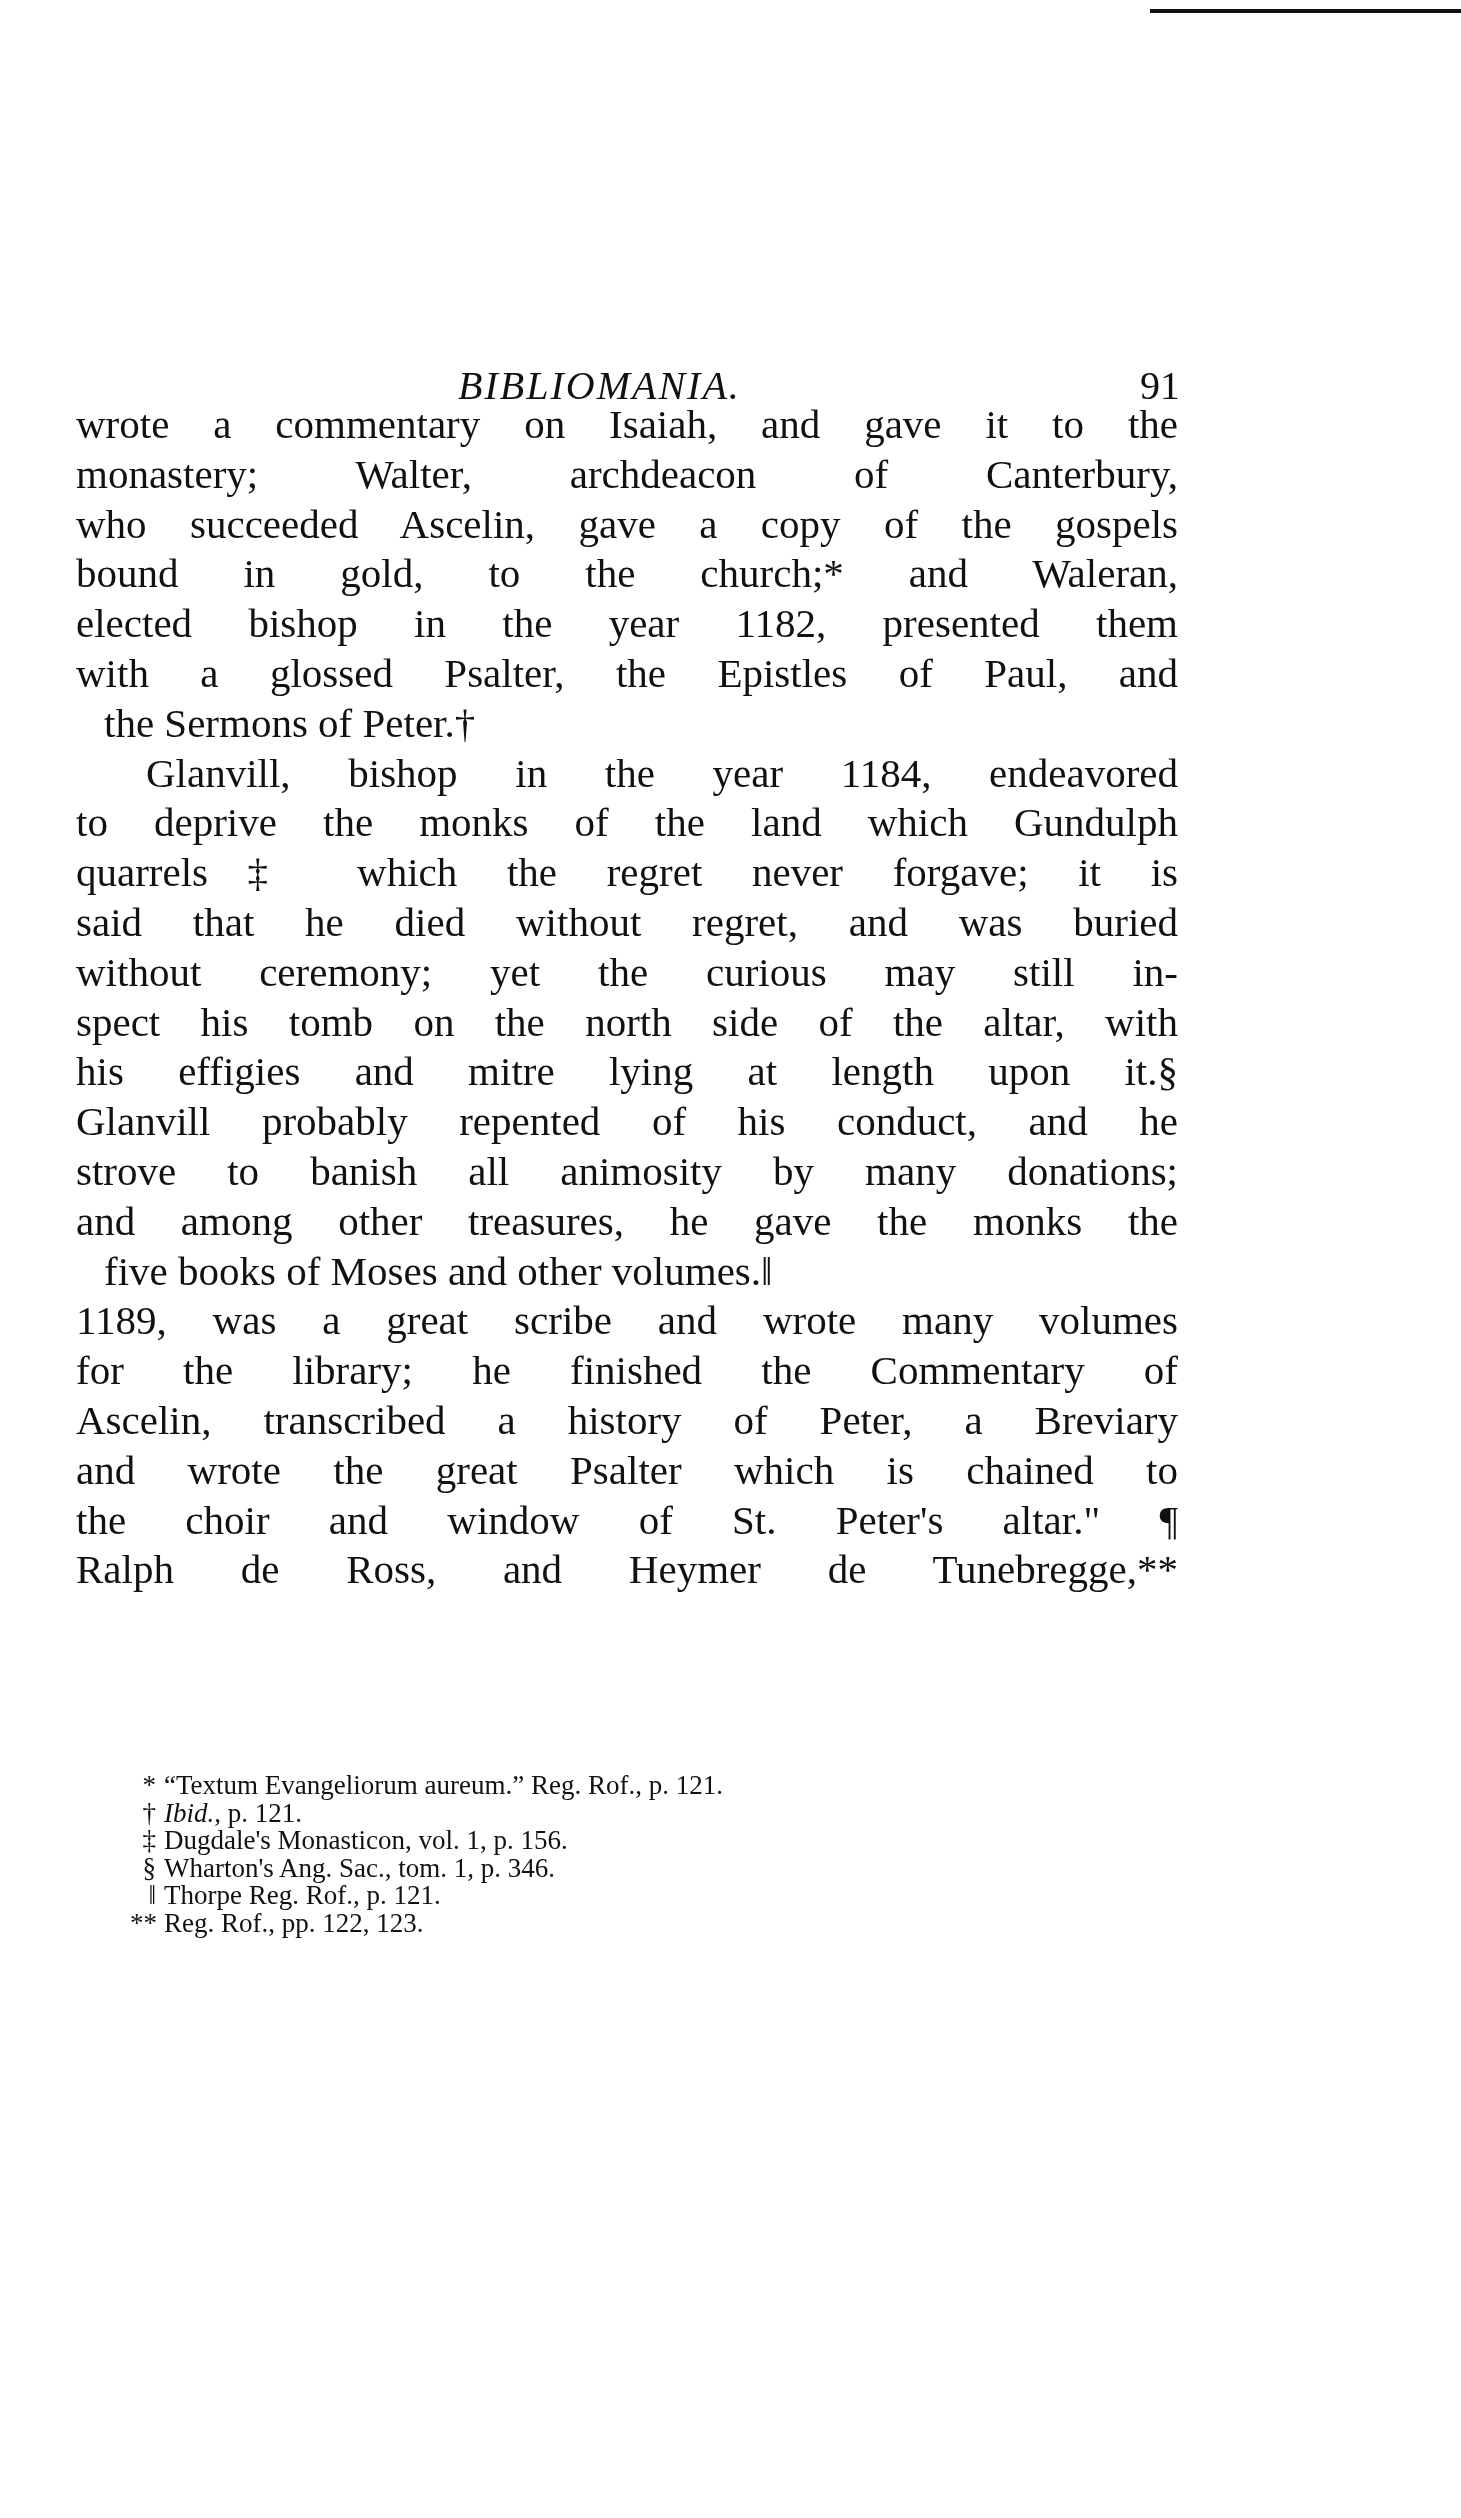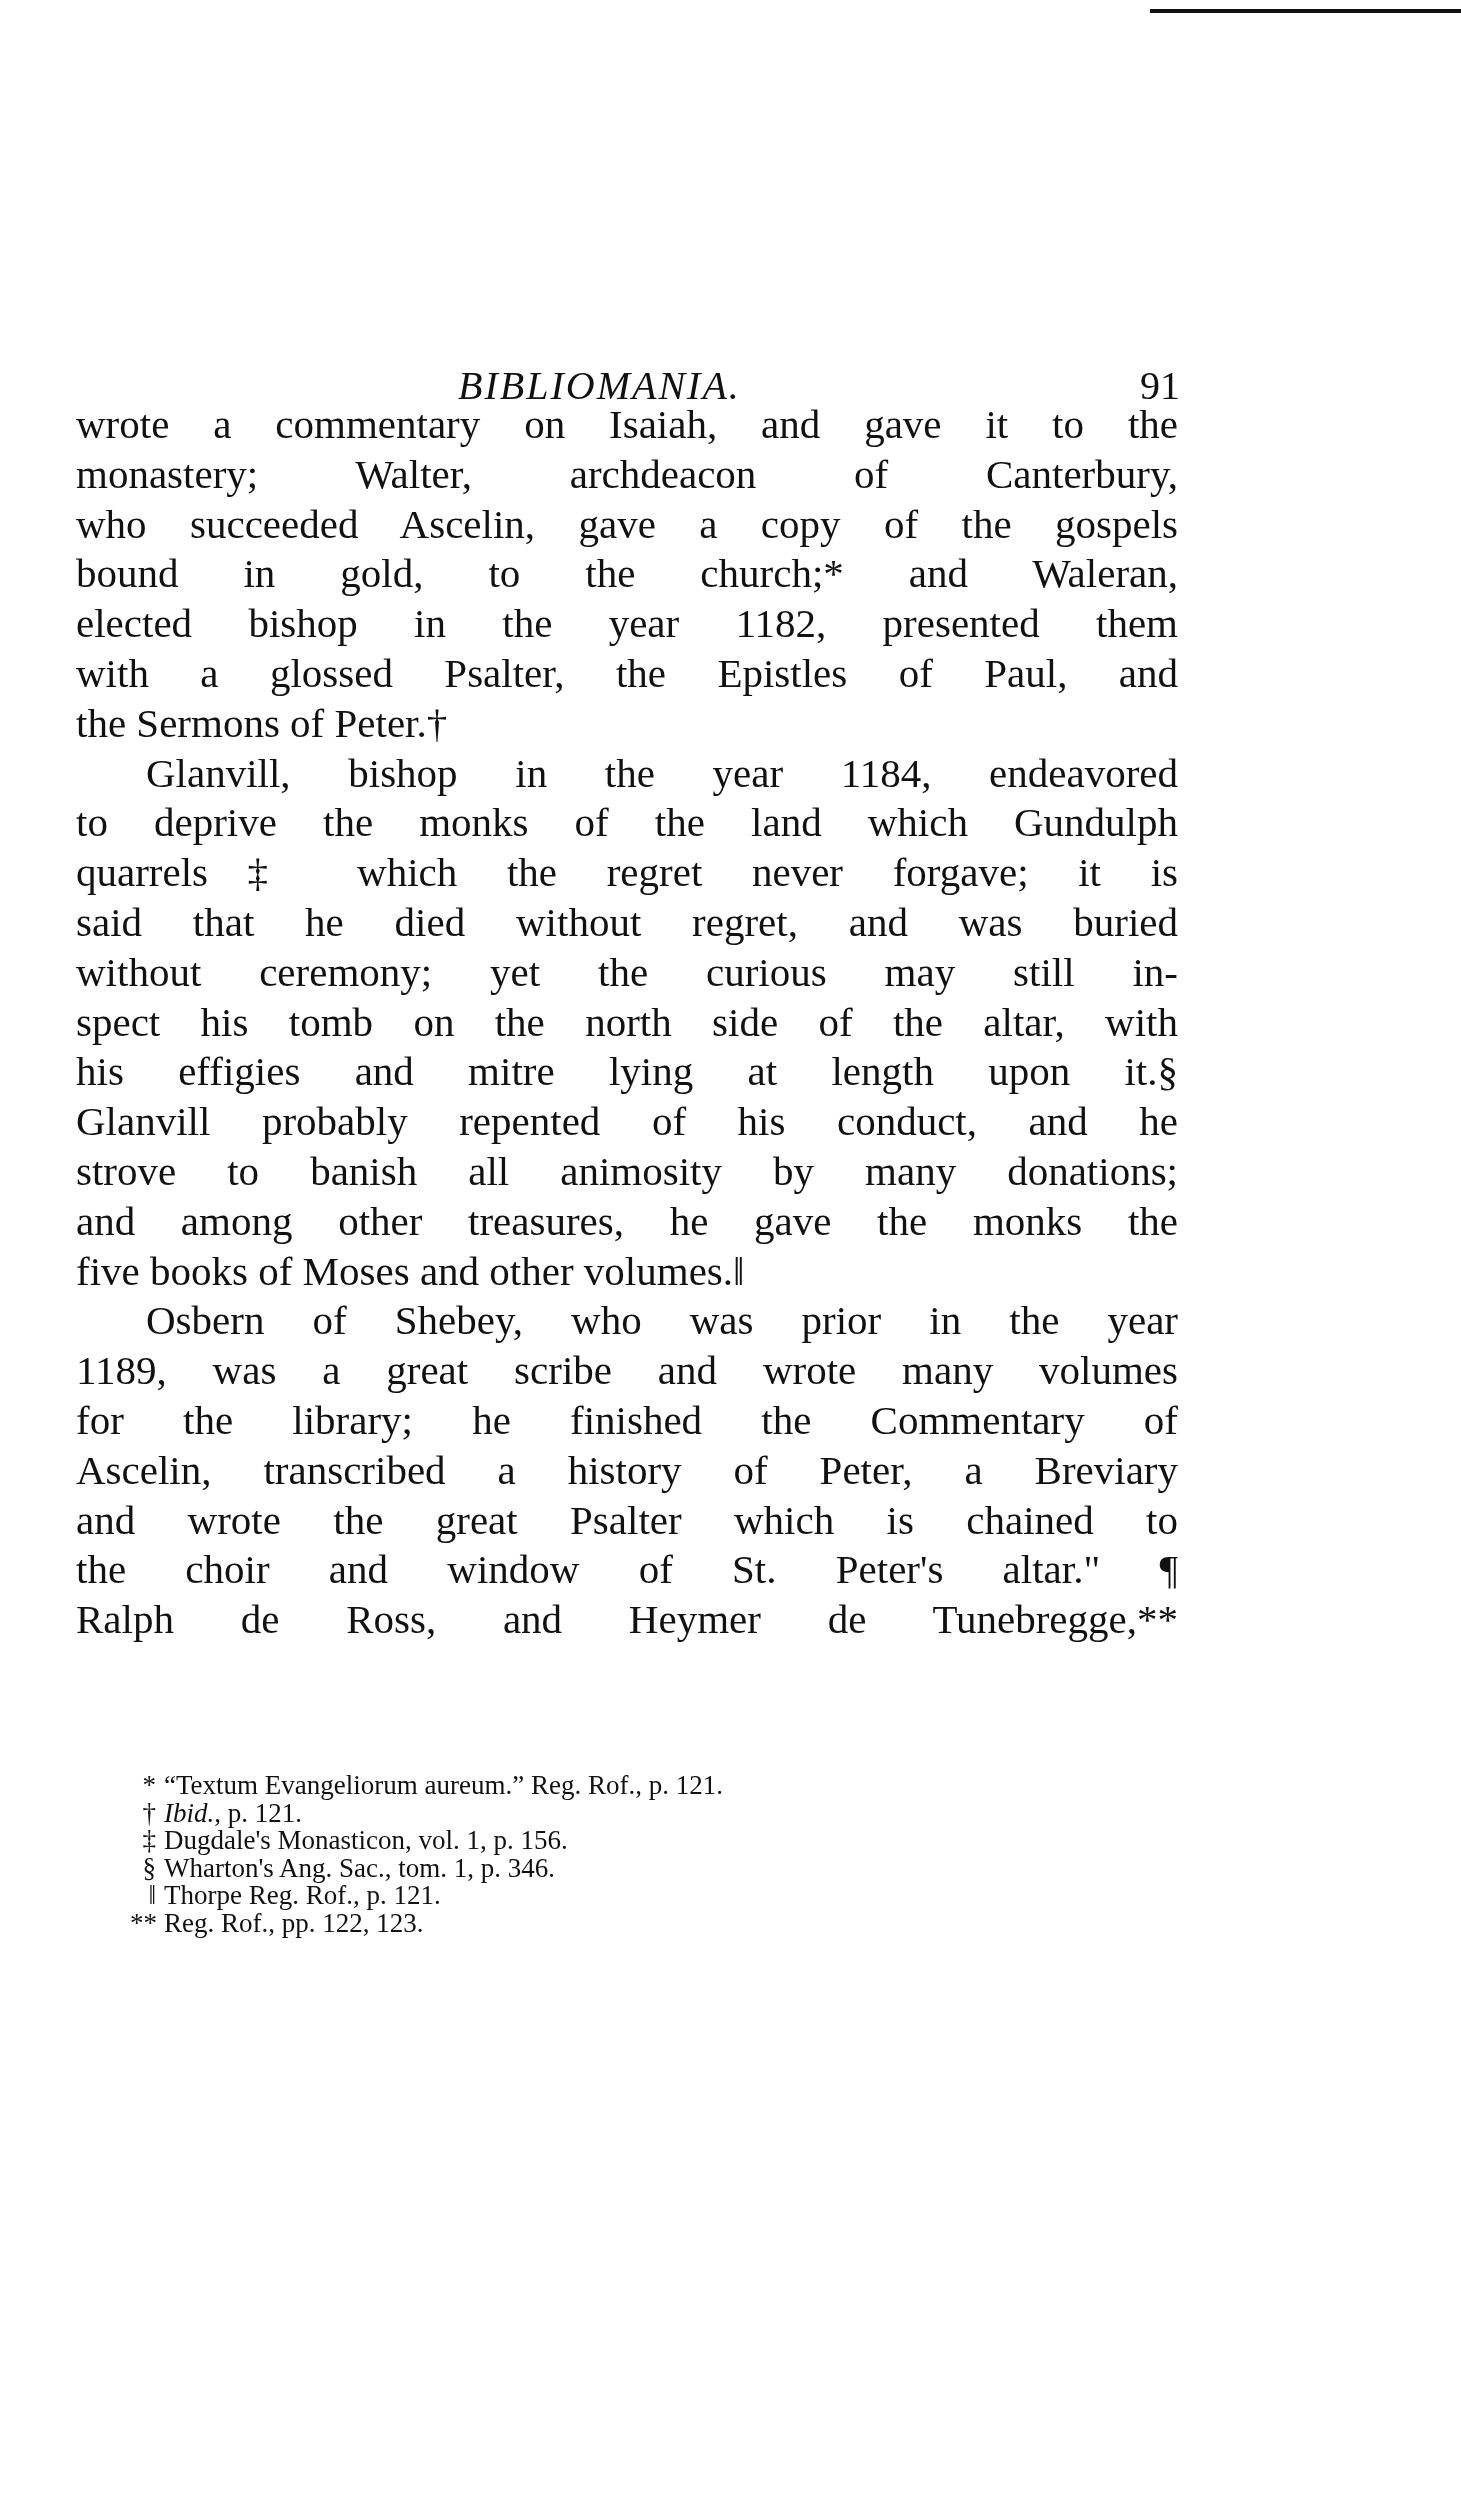--- a/index.html
+++ b/index.html
@@ -5,21 +5,21 @@
   html, body { margin:0; padding:0; background:#ffffff; }
   body { width:1461px; height:2518px; position:relative; overflow:hidden; color:#111; }
   .rule { position:absolute; left:1150px; top:9px; width:311px; height:4px; background:#111; }
   .header { position:absolute; top:318px; left:0; width:1461px; height:50px;
             font-family:"Liberation Serif", serif; font-size:40px;margin-top:44px; }
   .running-title { position:absolute; left:458px; top:0; font-style:italic; letter-spacing:2px; }
   .page-num { position:absolute; left:1140px; top:0; }
   .body-text { position:absolute; left:76px; top:400px; width:1102px;
                font-family:"Liberation Serif", serif; font-size:41px; line-height:49.8px; }
   .line { display:block; white-space:nowrap; text-align:justify; text-align-last:justify; height:49.8px; }
-  .line.last { text-align-last:left; }
+  .line.last { text-align-last:left;margin-left:28px; }
   .indent { padding-left:70px; }
   .it { font-style:italic; }
   .footnotes { position:absolute; left:130px; top:1772px; width:1000px;
                font-family:"Liberation Serif", serif; font-size:27px; line-height:27.5px; }
   .fn { display:block; white-space:nowrap; }
   .fn .mark { display:inline-block; width:26px; text-align:right; margin-right:8px; }
 </style>
 </head>
 <body>
 
@@ -42,21 +42,20 @@
   <span class="line">to deprive the monks of the land which Gundulph</span>
   <span class="line">quarrels‡ which the regret never forgave; it is</span>
   <span class="line">said that he died without regret, and was buried</span>
   <span class="line">without ceremony; yet the curious may still in-</span>
   <span class="line">spect his tomb on the north side of the altar, with</span>
   <span class="line">his effigies and mitre lying at length upon it.§</span>
   <span class="line">Glanvill probably repented of his conduct, and he</span>
   <span class="line">strove to banish all animosity by many donations;</span>
   <span class="line">and among other treasures, he gave the monks the</span>
   <span class="line last">five books of Moses and other volumes.‖</span>
-  <span class="line indent">Osbern of Shebey, who was prior in the year</span>
   <span class="line">1189, was a great scribe and wrote many volumes</span>
   <span class="line">for the library; he finished the Commentary of</span>
   <span class="line">Ascelin, transcribed a history of Peter, a Breviary</span>
   <span class="line">and wrote the great Psalter which is chained to</span>
   <span class="line">the choir and window of St. Peter's altar." ¶</span>
   <span class="line">Ralph de Ross, and Heymer de Tunebregge,**</span>
 </div>
 
 <div class="footnotes">
   <span class="fn"><span class="mark">*</span><span>“Textum Evangeliorum aureum.”   Reg. Rof., p. 121.</span></span>

